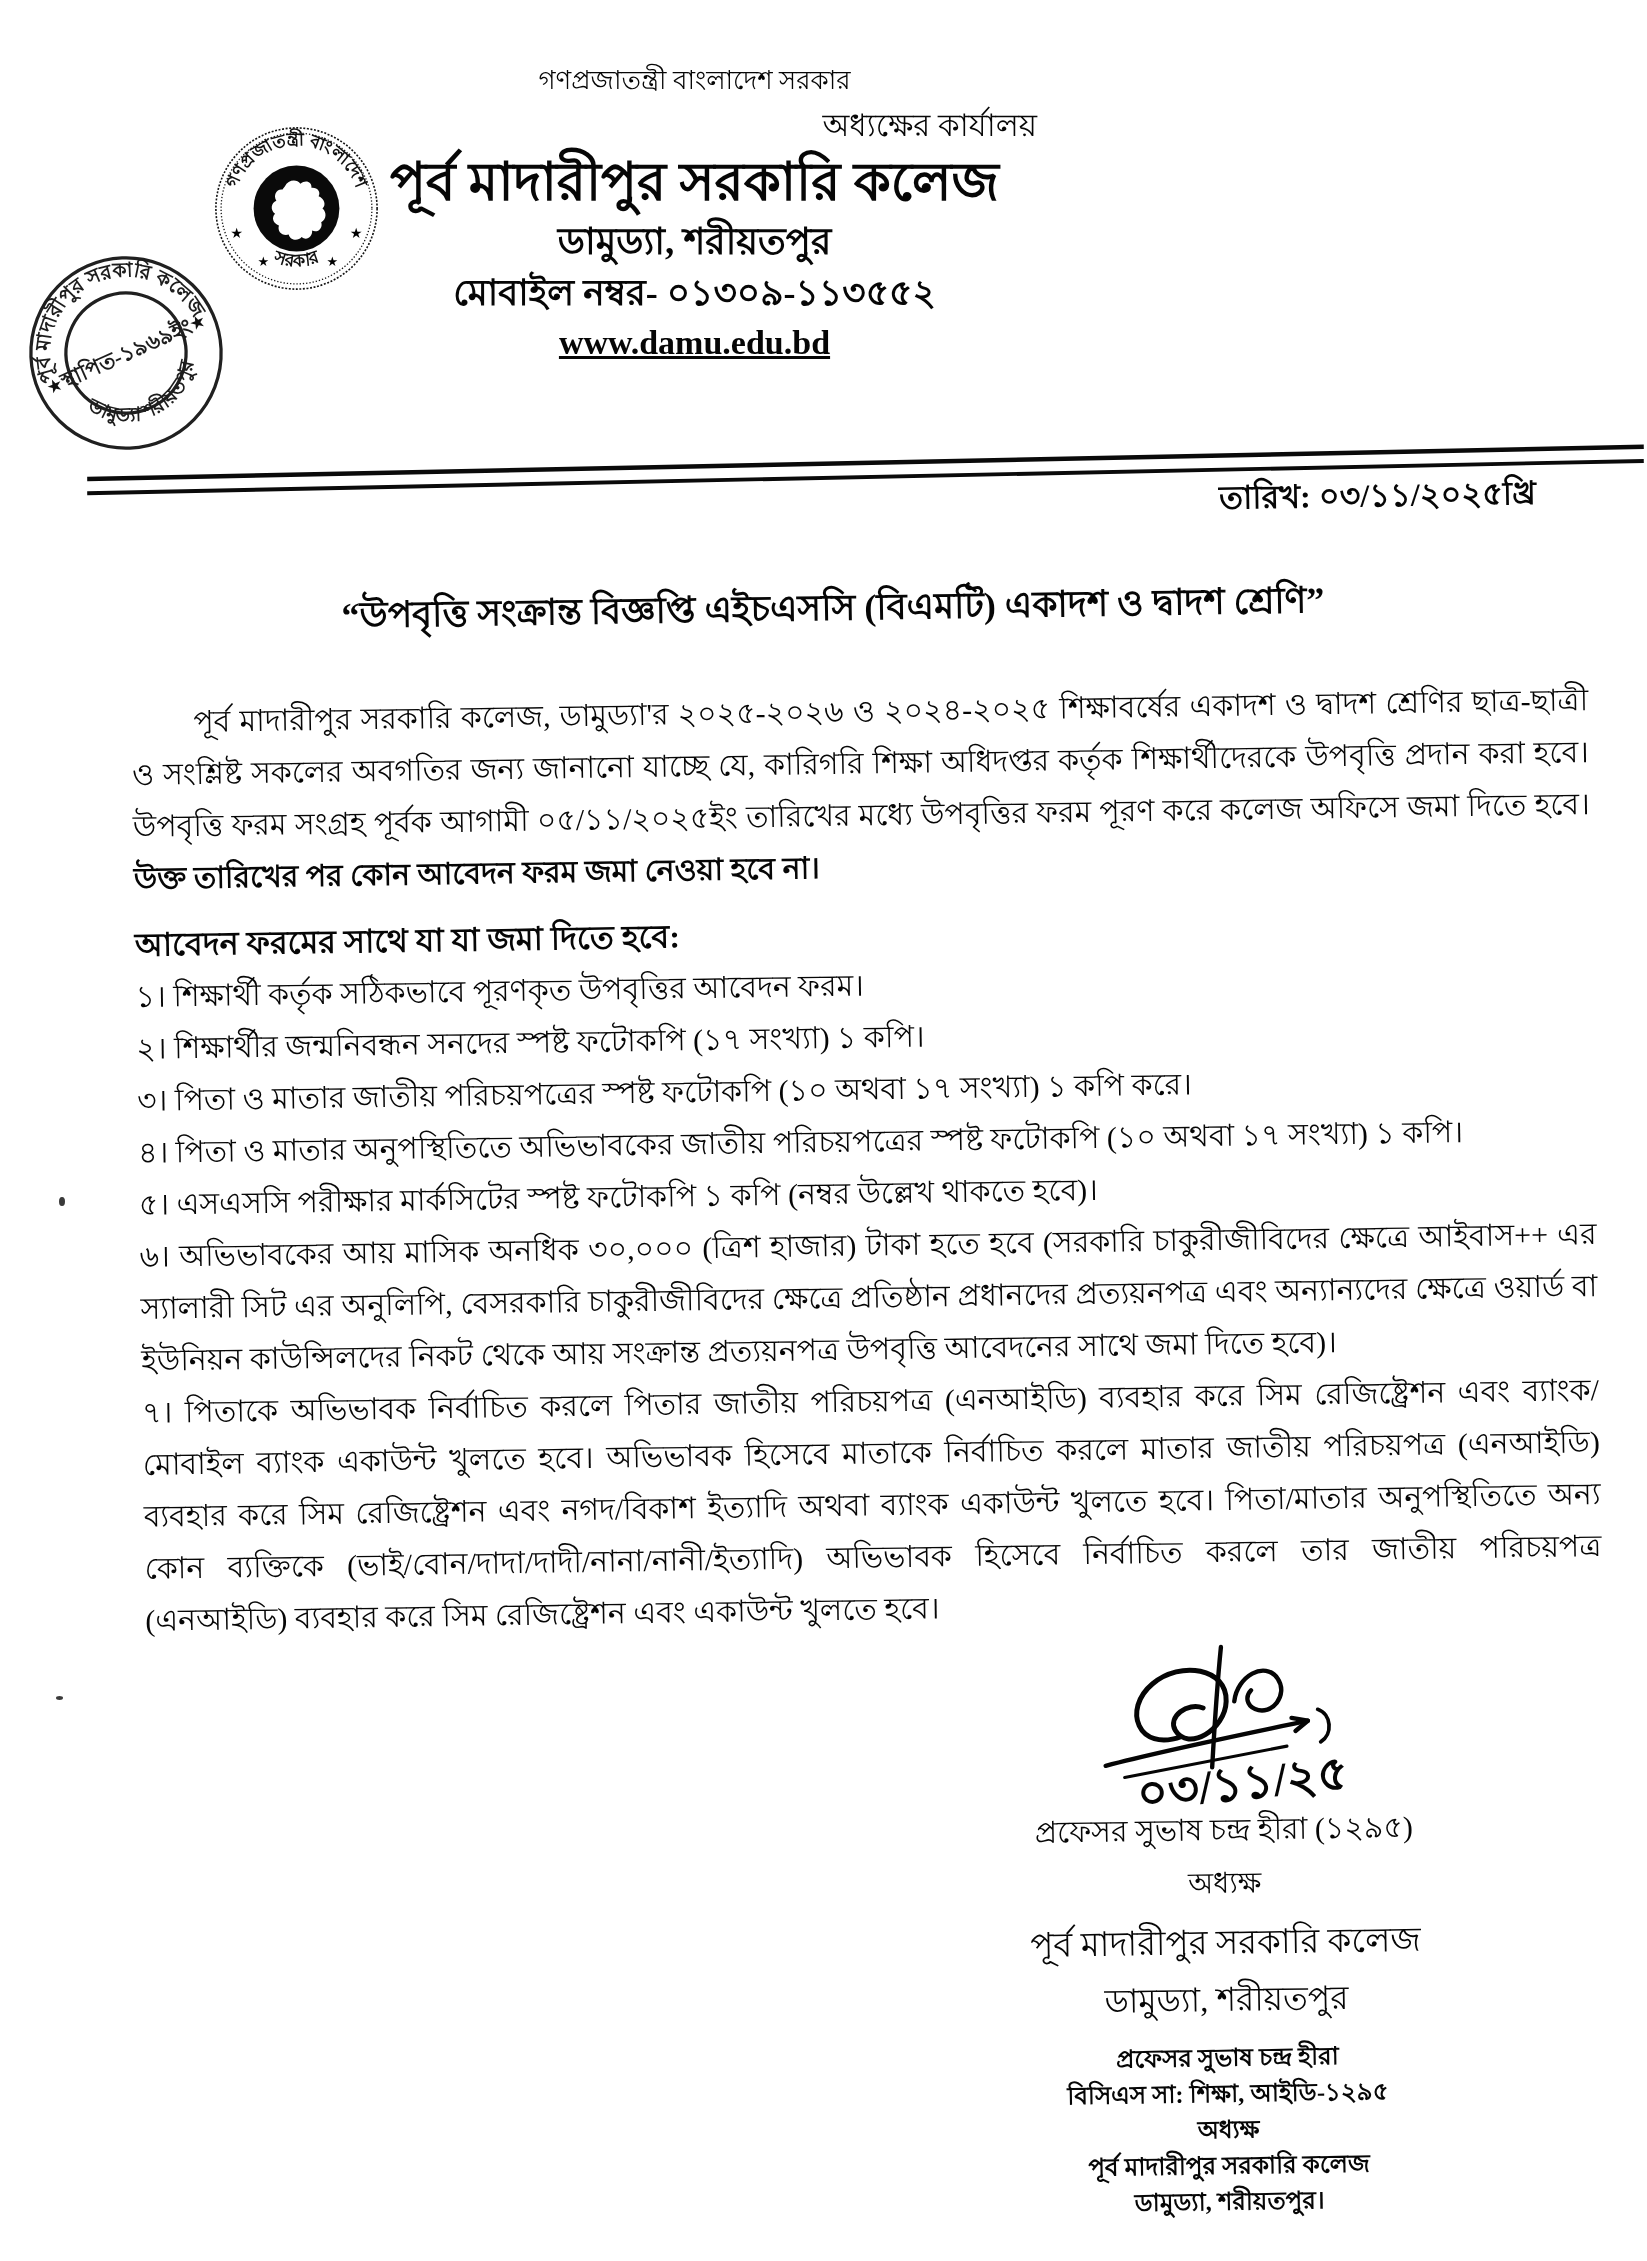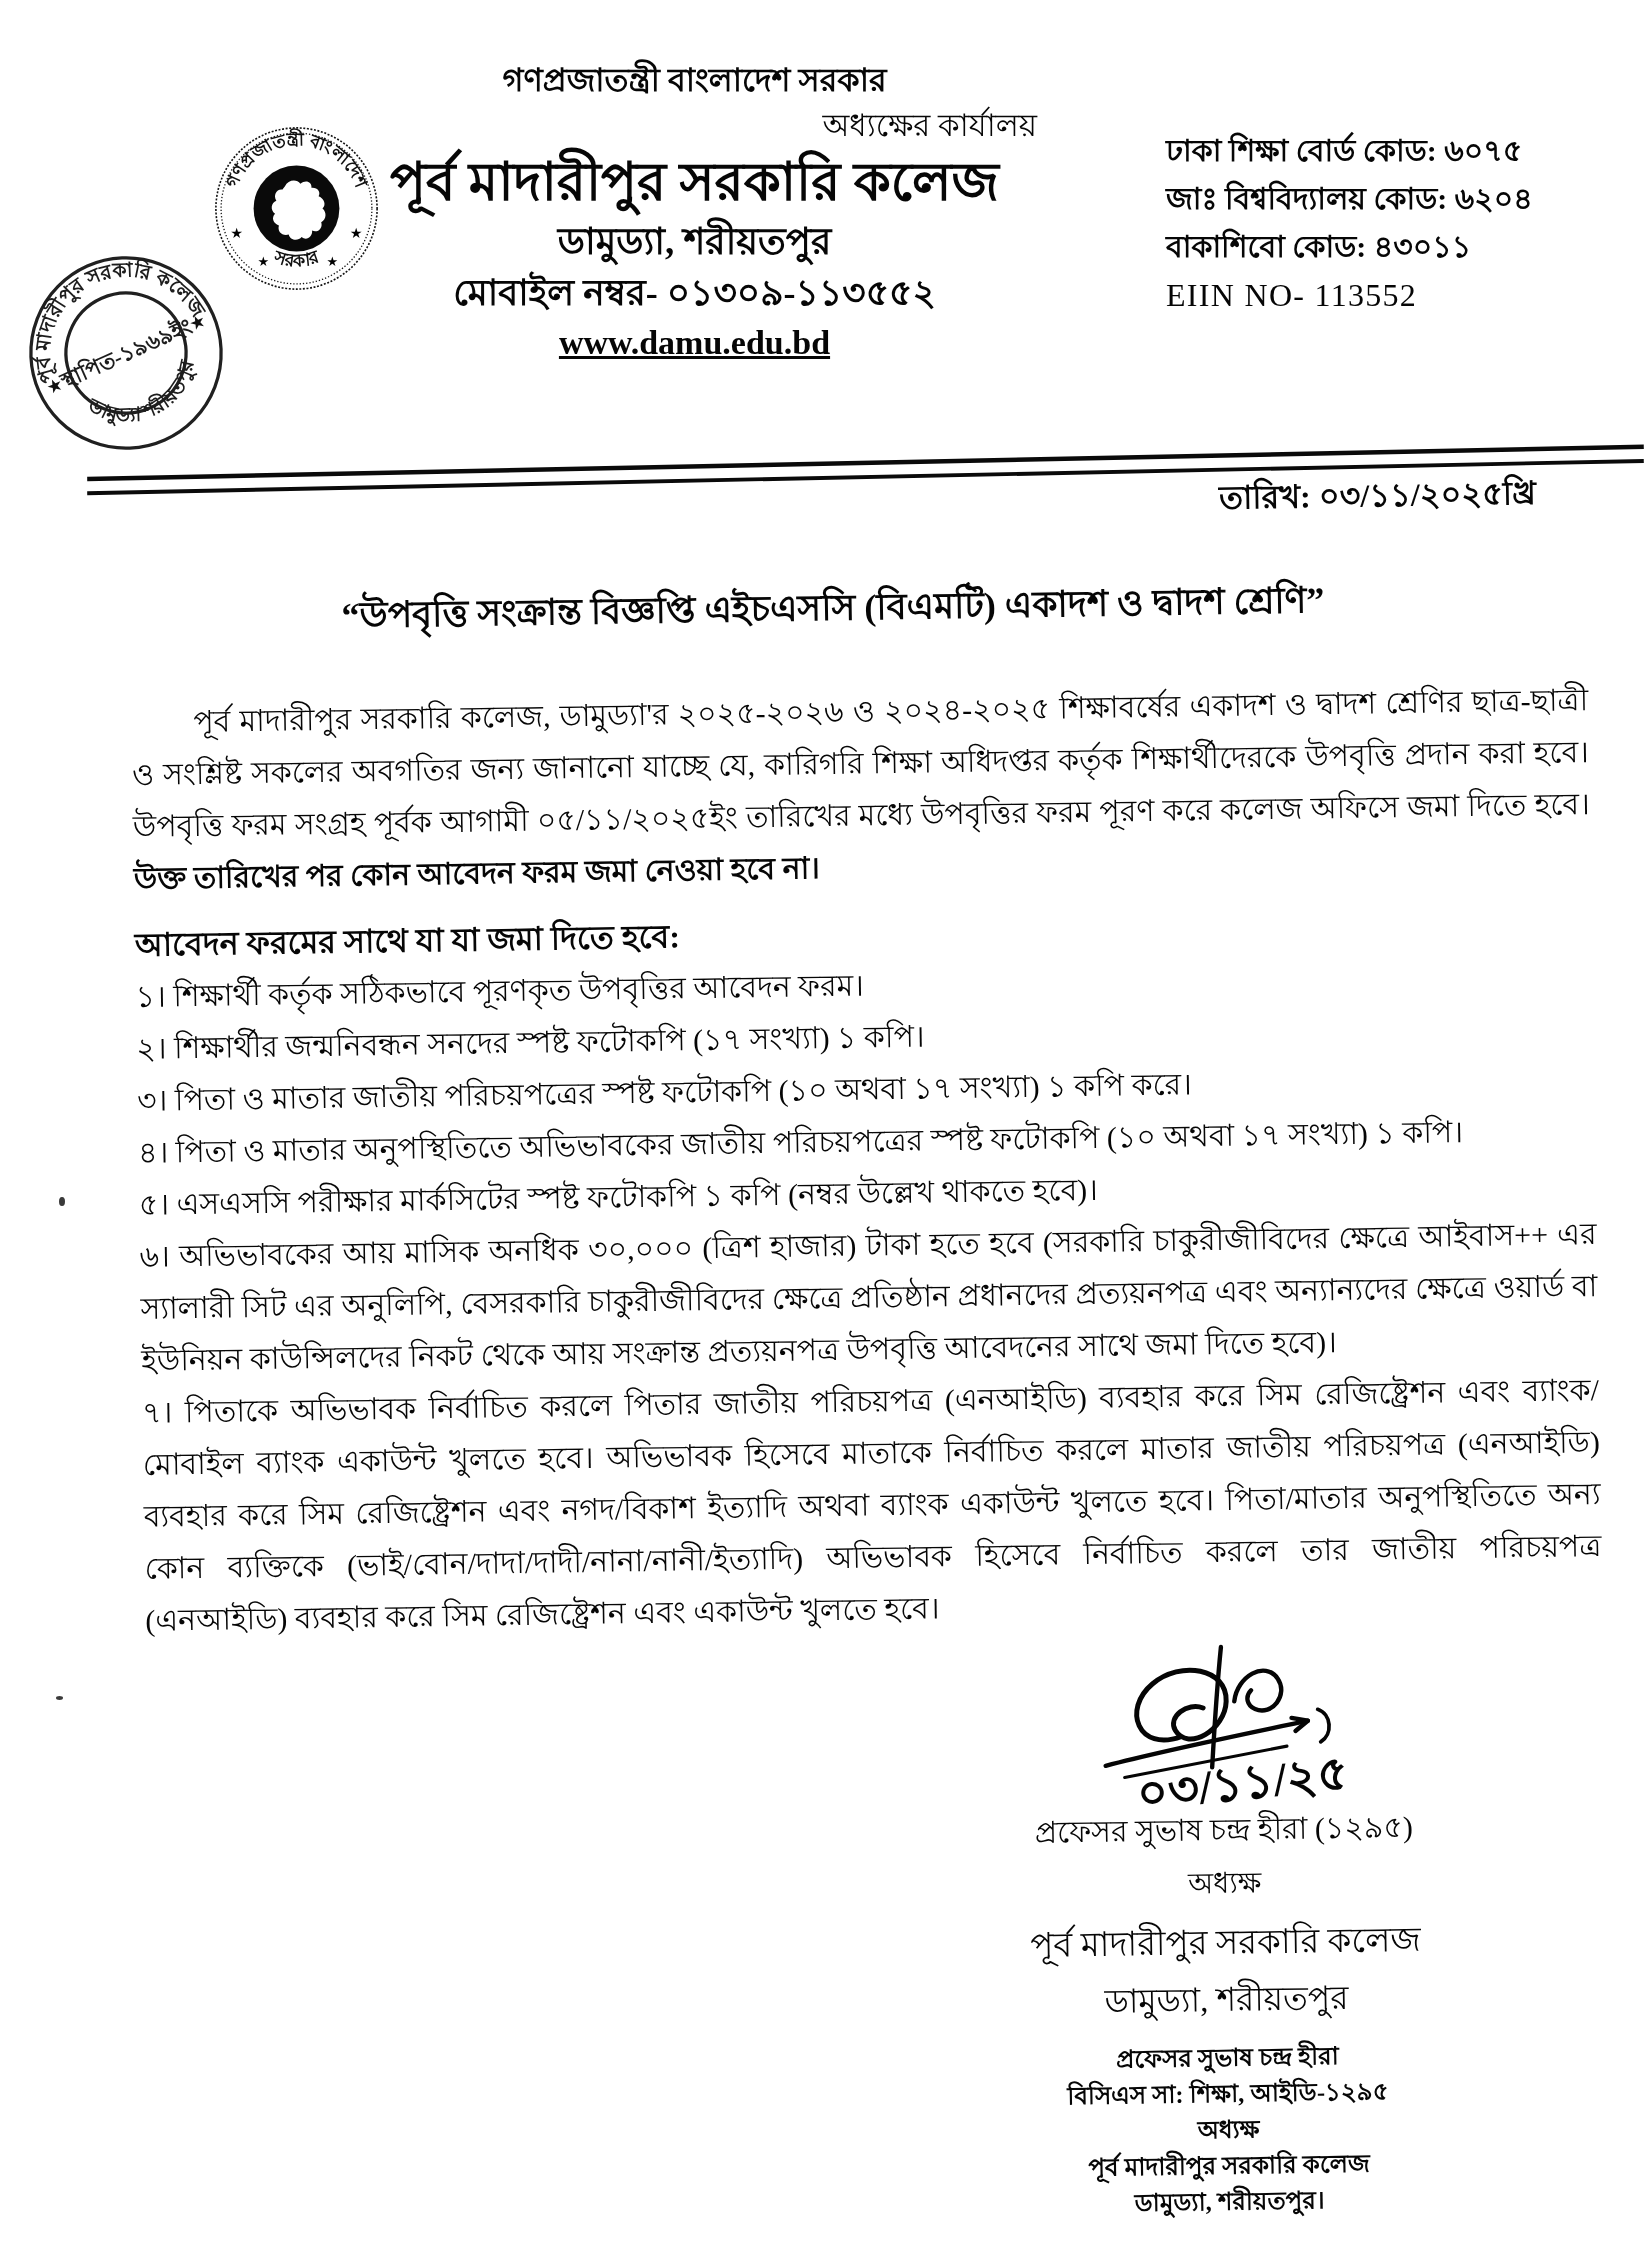--- a/index.html
+++ b/index.html
@@ -3,21 +3,21 @@
 <meta charset="utf-8">
 <style>
   html,body{margin:0;padding:0;background:#e8e8e8;}
   .page{
     position:relative;width:1647px;height:2261px;background:#ffffff;
     color:#060606;font-family:"Liberation Serif","DejaVu Serif",serif;
     overflow:hidden;
   }
   
   .hdr{position:absolute;top:57px;left:352px;width:685px;text-align:center;}
-  .h-gov{font-size:32px;line-height:47px;font-weight:bold;}
+  .h-gov{font-size:26px;line-height:47px;}
   .h-office{font-size:31px;line-height:44px;text-align:right;}
   .h-college{font-size:53px;line-height:68px;font-weight:700;}
   .h-addr{font-size:37px;line-height:52px;font-weight:700;}
   .h-mobile{font-size:36px;line-height:50px;font-weight:700;text-align:center;}
   .h-email{font-size:34px;line-height:39px;}
   .h-web{font-size:34px;line-height:49px;font-weight:700;text-decoration:underline;}
   
   .codes{position:absolute;top:127px;left:1166px;font-size:30px;line-height:48px;font-weight:700;}
   .codes .eiin{font-weight:400;font-size:32px;letter-spacing:1.3px;}
   
@@ -58,26 +58,20 @@
 
   <div class="hdr">
     <div class="h-gov">গণপ্রজাতন্ত্রী বাংলাদেশ সরকার</div>
     <div class="h-office">অধ্যক্ষের কার্যালয়</div>
     <div class="h-college">পূর্ব মাদারীপুর সরকারি কলেজ</div>
     <div class="h-addr">ডামুড্যা, শরীয়তপুর</div>
     <div class="h-mobile">মোবাইল নম্বর- ০১৩০৯-১১৩৫৫২</div>
     <div class="h-web">www.damu.edu.bd</div>
   </div>
 
-  <div class="codes">
-    <div>ঢাকা শিক্ষা বোর্ড কোড: ৬০৭৫</div>
-    <div>জাঃ বিশ্ববিদ্যালয় কোড: ৬২০৪</div>
-    <div>বাকাশিবো কোড: ৪৩০১১</div>
-    <div class="eiin">EIIN NO- 113552</div>
-  </div>
 
   <svg class="seal-gov" viewBox="0 0 260 260">
     <defs>
       <path id="govTop" d="M 33,130 A 97,97 0 0 1 227,130"></path>
       <path id="govBot" d="M 41,130 A 89,89 0 0 0 219,130"></path>
     </defs>
     <circle cx="130" cy="130" r="124" fill="none" stroke="#141414" stroke-width="2.5" stroke-dasharray="3 2.5"></circle>
     <circle cx="130" cy="130" r="116" fill="none" stroke="#141414" stroke-width="2" stroke-dasharray="2 3"></circle>
     <circle cx="130" cy="130" r="66" fill="#0a0a0a"></circle>
     <path fill="#ffffff" d="M112,96 C117,86 130,84 136,92 C144,85 154,89 153,98 C162,97 168,104 164,111

